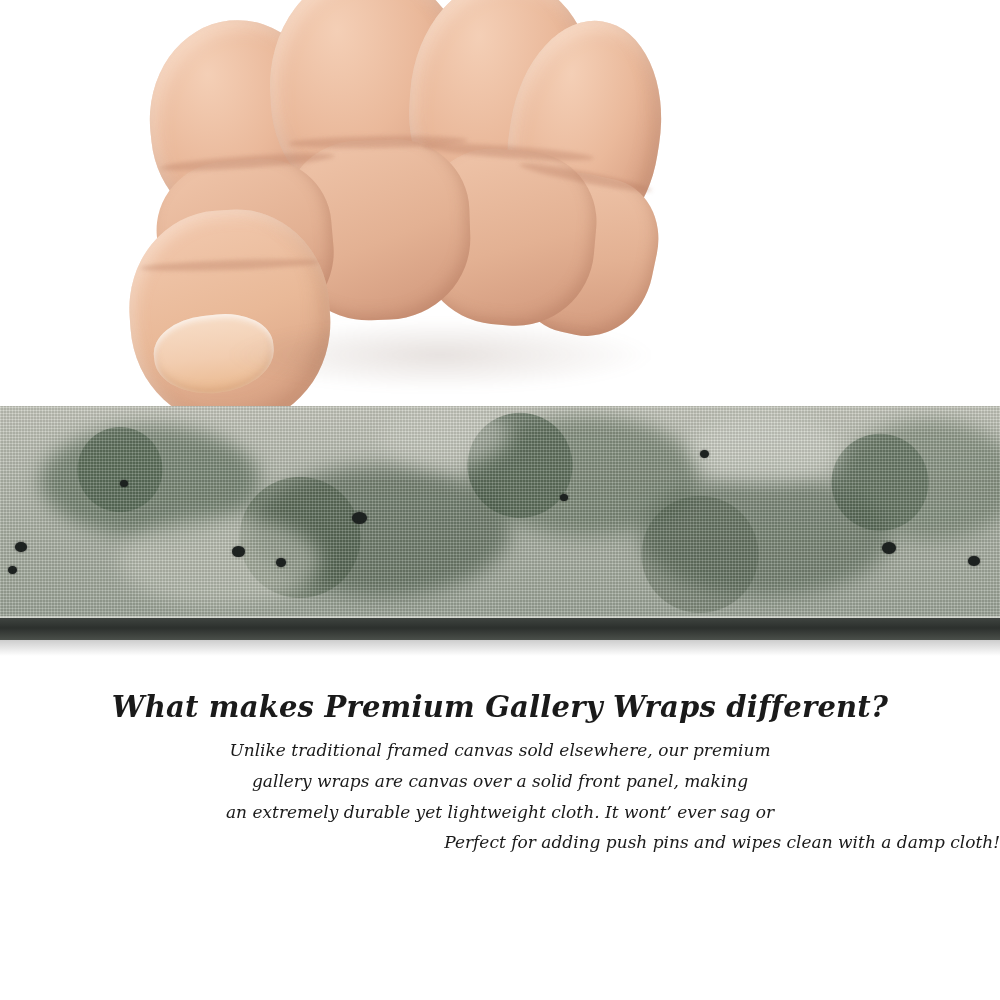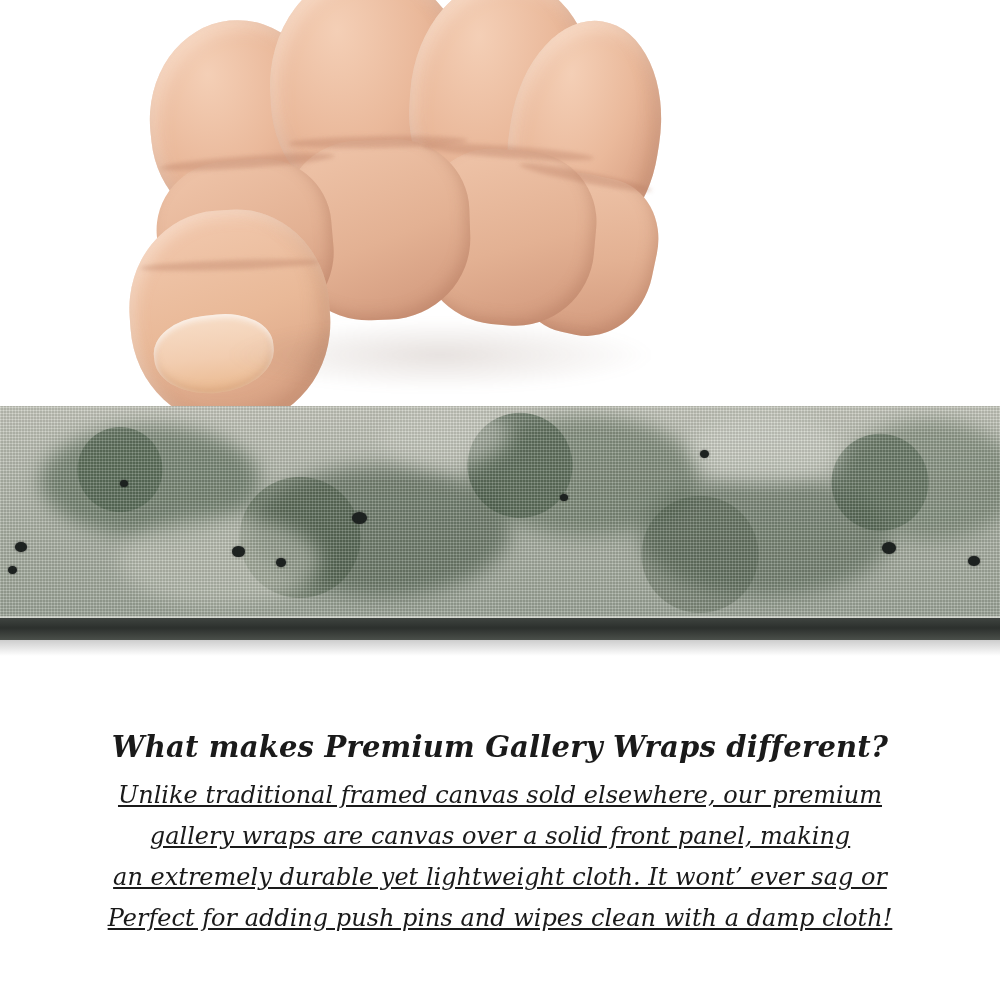--- a/index.html
+++ b/index.html
@@ -186,42 +186,42 @@
     top: 640px;
     width: 1000px;
     height: 16px;
     background: linear-gradient(180deg, rgba(90,90,90,0.30) 0%, rgba(255,255,255,0) 100%);
   }
 
   
   .caption {
     position: absolute;
     left: 0;
-    top: 730px;
+    top: 690px;
     width: 1000px;
     text-align: center;
     font-family: "DejaVu Serif", serif;
     color: #1a1a1a;
   }
   .caption-heading {
     font-size: 29px;
     font-style: italic;
     font-weight: bold;
     letter-spacing: 0.2px;
     margin-bottom: 14px;
   }
   .caption-body p {
     margin: 0 0 6px 0;
-    font-size: 24px;
+    font-size: 17px;
     font-style: italic;
     line-height: 1.46;
-    text-decoration: underline;
   }
   .caption-body p.last {
     margin-top: 0;
+    text-align: right;
   }
 </style>
 </head>
 <body>
 
 <div class="page">
 
   <div class="photo-area">
 
     <div class="hand">

